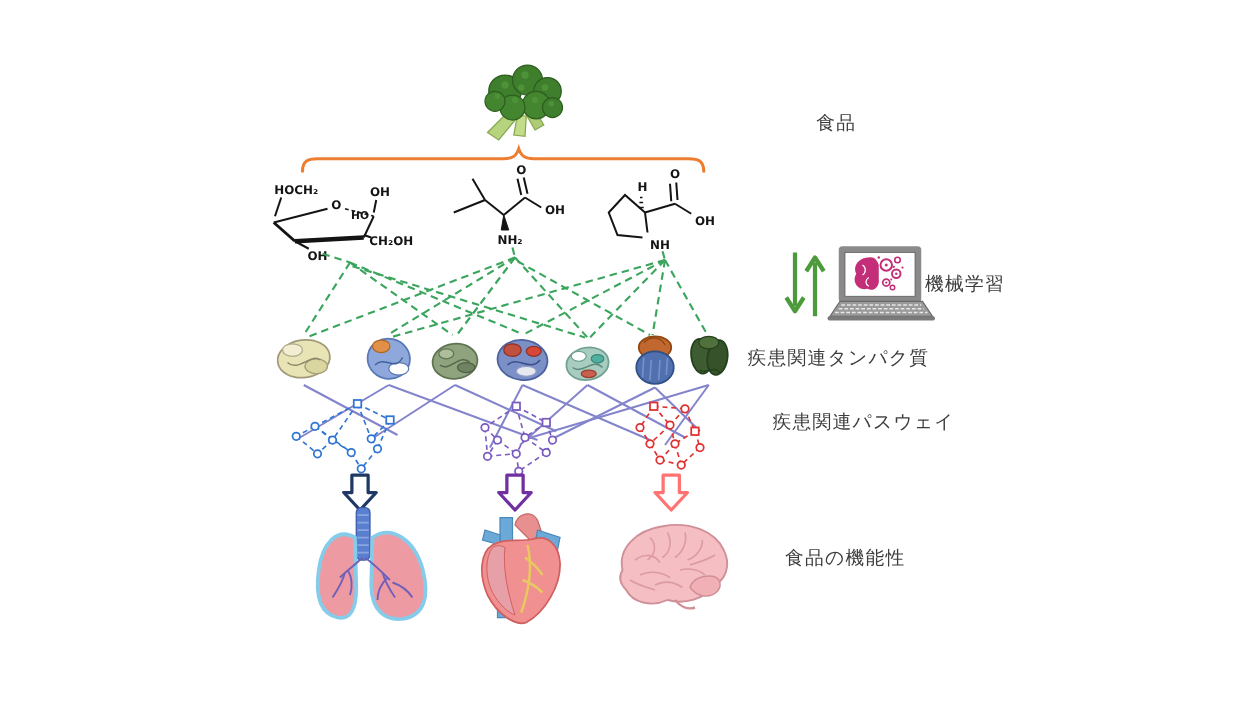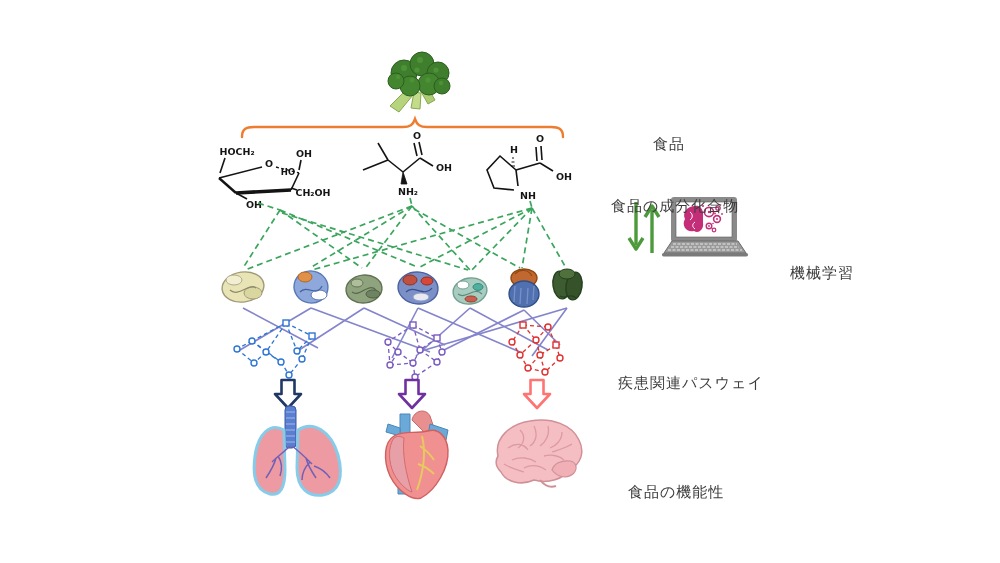--- a/index.html
+++ b/index.html
@@ -1,21 +1,21 @@
 <!DOCTYPE html>
 <html><head>
 <meta charset="utf-8">
 <style>
   html,body{margin:0;padding:0;background:#fff;}
   #canvas{
     position:relative;width:1000px;height:563px;background:#ffffff;overflow:hidden;
     font-family:"Liberation Sans","DejaVu Sans",sans-serif;
   }
   .jp-label{
-    position:absolute;font-size:15px;color:#3c3c3c;letter-spacing:1px;white-space:nowrap;margin-top:46px;
+    position:absolute;font-size:15px;color:#3c3c3c;letter-spacing:1px;white-space:nowrap;
   }
   svg text.chem{
     font-family:"DejaVu Sans",sans-serif;font-size:9.5px;font-weight:bold;fill:#141414;
   }
   svg text.chem.small{font-size:8.5px;}
 </style>
 </head>
 <body>
 
 <div id="canvas">
@@ -331,18 +331,18 @@
     </g>
     <path d="M664,253 L746,253 L738,241 L672,241 Z" fill="#9A9A9A" stroke="#6A6A6A" stroke-width="1"></path>
     <path d="M673,244 H737 M671,247 H739 M668,250 H742" stroke="#E8E8E8" stroke-width="1.2" stroke-dasharray="3 1.5"></path>
     <rect x="662" y="253" width="86" height="3.4" rx="1.6" fill="#7A7A7A"></rect>
   </g>
 
 </svg>
 
 
 <div class="jp-label" style="left:653px;top:89px;">食品</div>
-<div class="jp-label" style="left:611px;top:151px;">食品の成分化合物</div>
-<div class="jp-label" style="left:790px;top:218px;">機械学習</div>
+<div class="jp-label" style="left:740px;top:218px;">機械学習</div>
+<div class="jp-label" style="left:598px;top:277px;">疾患関連タンパク質</div>
 <div class="jp-label" style="left:618px;top:328px;">疾患関連パスウェイ</div>
 <div class="jp-label" style="left:628px;top:437px;">食品の機能性</div>
 
 </div>
 
 </body></html>

